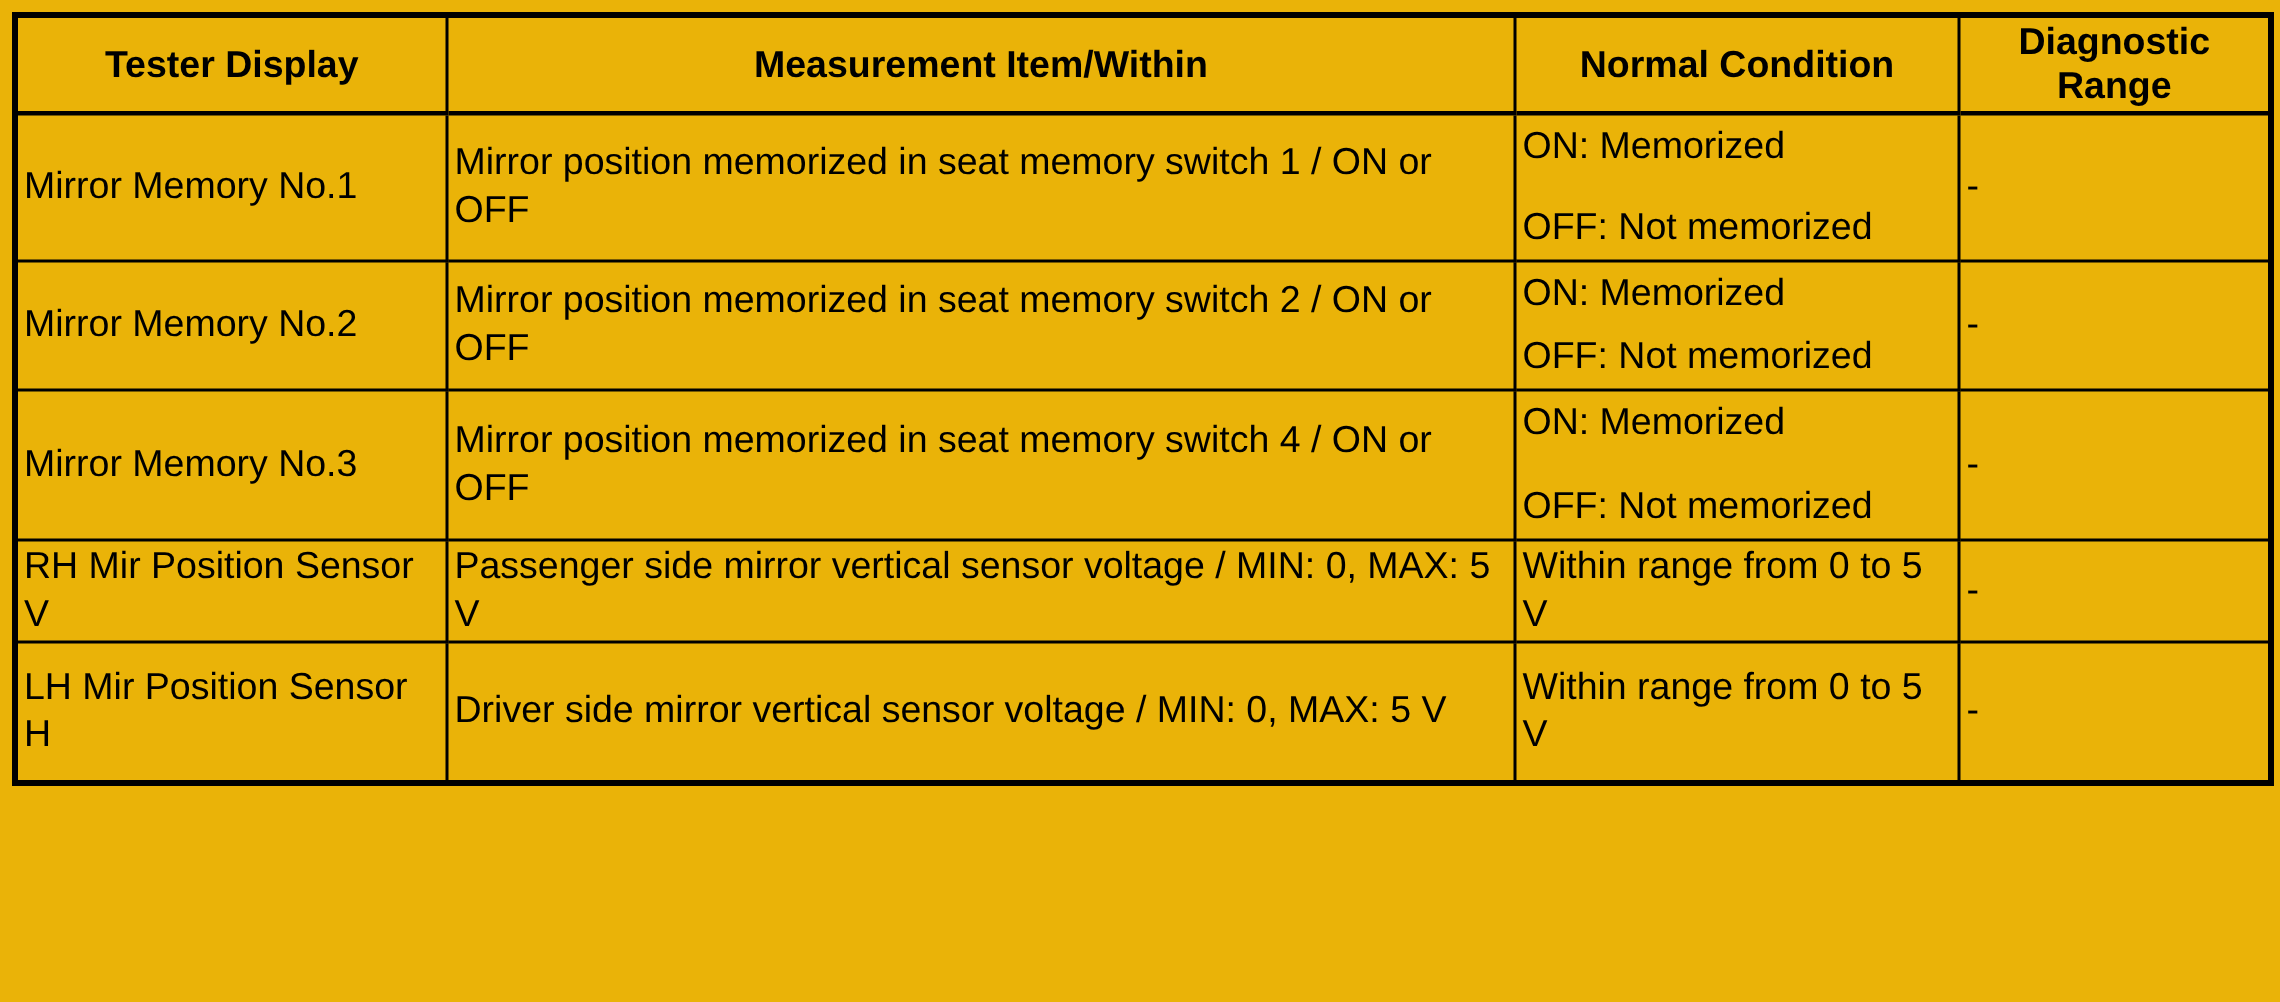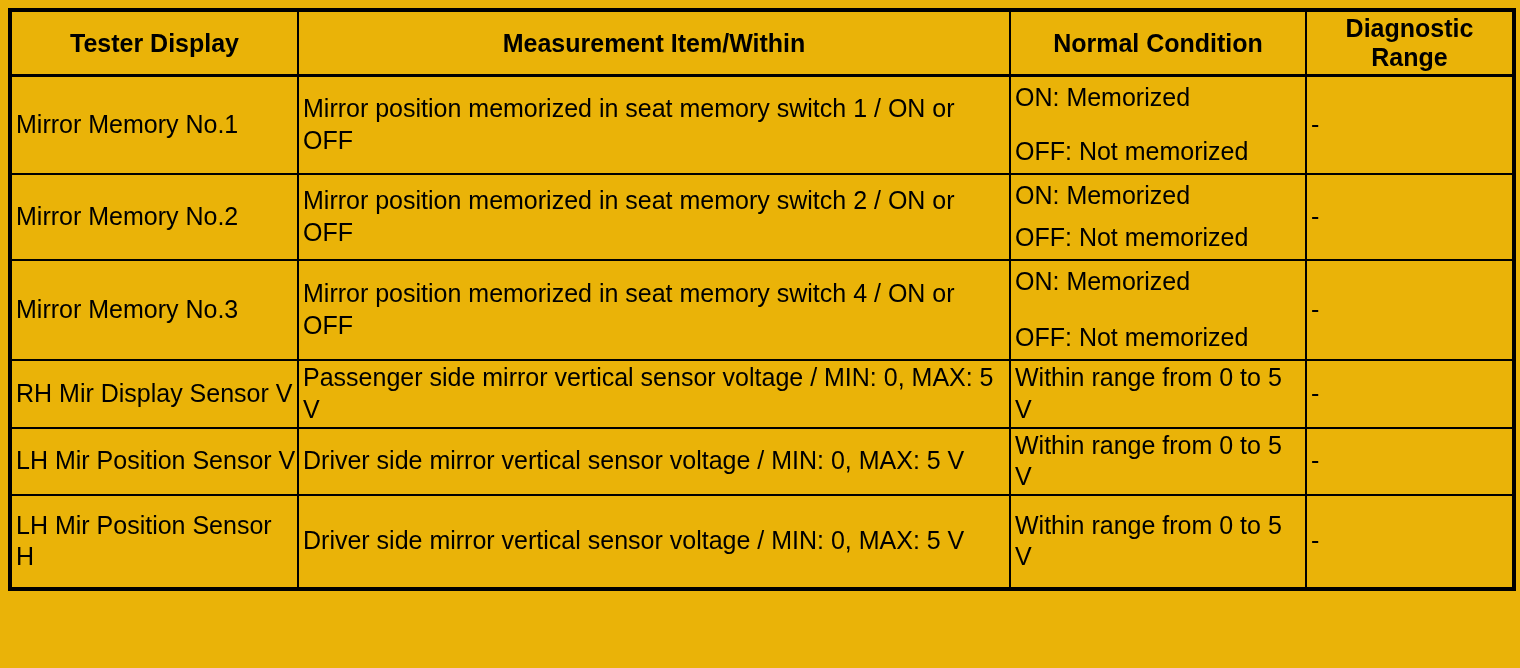--- a/index.html
+++ b/index.html
@@ -109,28 +109,22 @@
         <td>Mirror position memorized in seat memory switch 4 / ON or OFF</td>
         <td>
           <div class="stack">
             <span>ON: Memorized</span>
             <span>OFF: Not memorized</span>
           </div>
         </td>
         <td>-</td>
       </tr>
       <tr class="tr4">
-        <td>RH Mir Display Sensor V</td>
+        <td>RH Mir Position Sensor V</td>
         <td>Passenger side mirror vertical sensor voltage / MIN: 0, MAX: 5 V</td>
-        <td>Within range from 0 to 5 V</td>
-        <td>-</td>
-      </tr>
-      <tr class="tr6">
-        <td class="nowrap">LH Mir Position Sensor V</td>
-        <td>Driver side mirror vertical sensor voltage / MIN: 0, MAX: 5 V</td>
         <td>Within range from 0 to 5 V</td>
         <td>-</td>
       </tr>
       <tr class="tr7">
         <td>LH Mir Position Sensor H</td>
         <td>Driver side mirror vertical sensor voltage / MIN: 0, MAX: 5 V</td>
         <td>Within range from 0 to 5 V</td>
         <td>-</td>
       </tr>
     </tbody>

